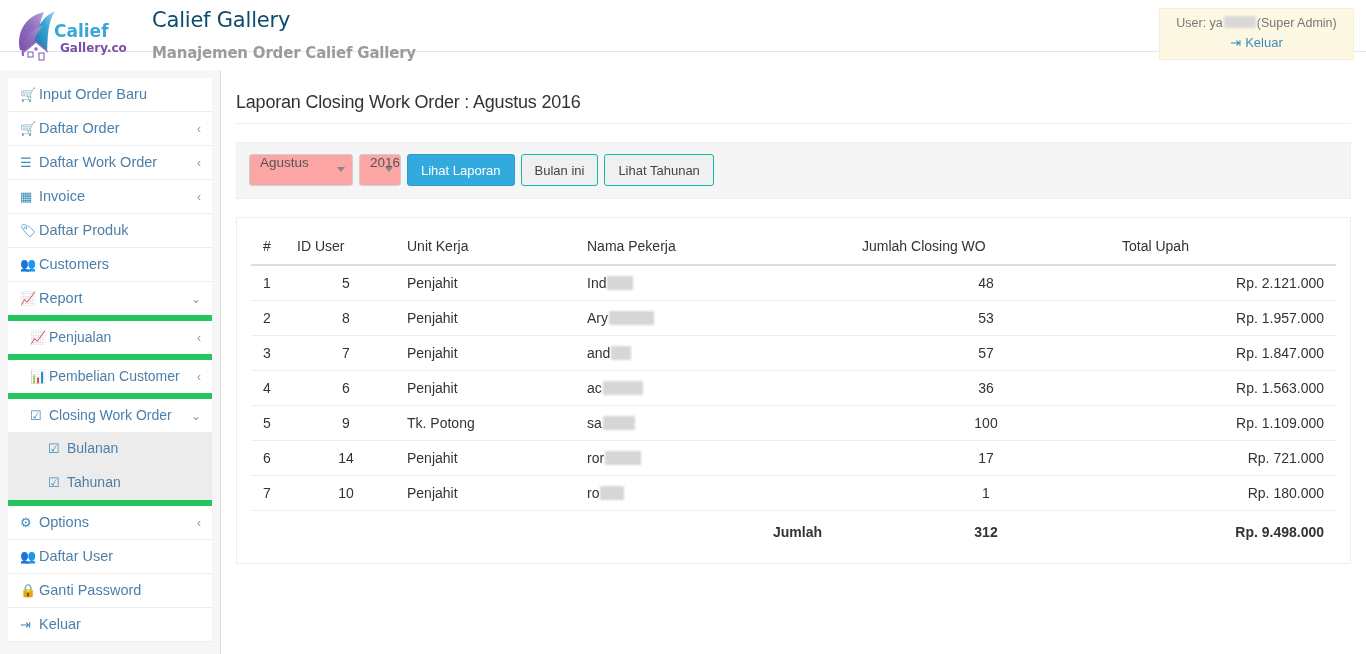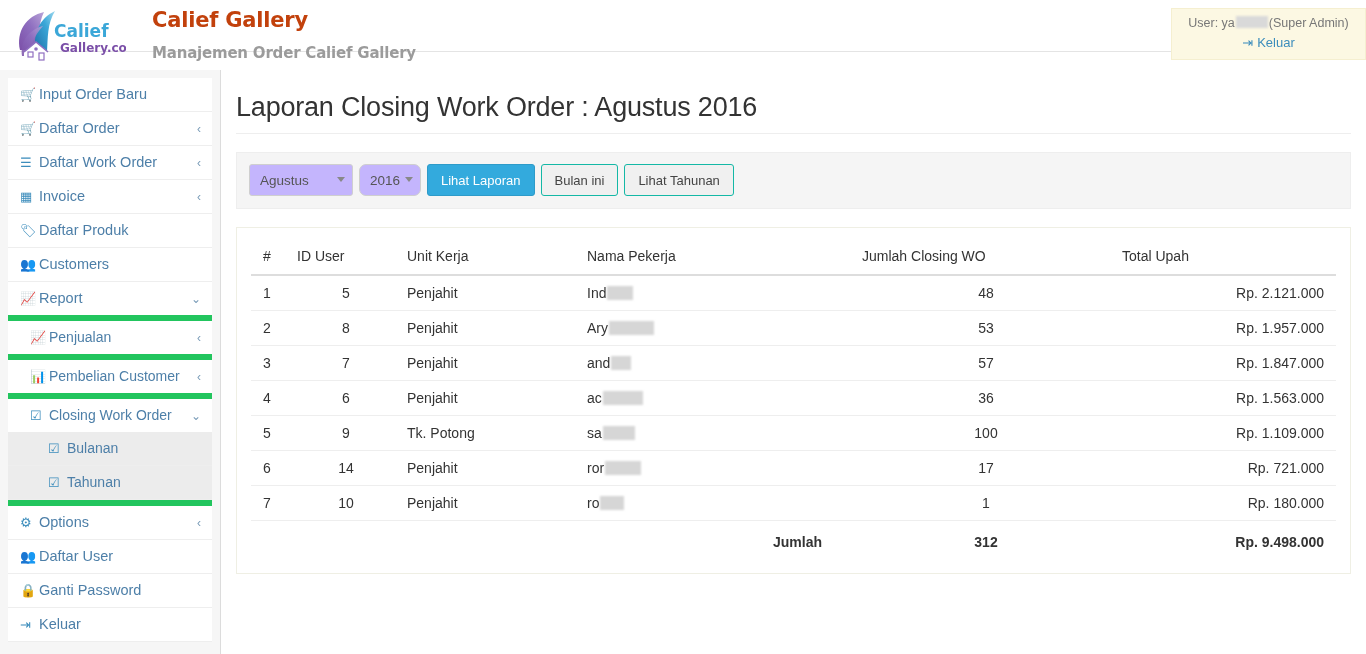--- a/index.html
+++ b/index.html
@@ -15,30 +15,30 @@
   
   .topbar {
     position: absolute; top:0; left:0; width:1366px; height:52px;
     background:#ffffff; border-bottom:1px solid #e4e4e4;
   }
   .brand-wrap { position:absolute; left:14px; top:6px; display:flex; align-items:center; }
   .logo { width:112px; height:58px; position:relative; }
   .brand-text { margin-left:26px; padding-top:2px; }
   .brand-title {
     font-family:"DejaVu Sans", sans-serif;
-    font-size:21px; font-weight:bold; color:#c2410c;
+    font-size:21px; font-weight:normal; color:#0c4a6e;
     letter-spacing:-0.2px; line-height:22px;
   }
   .brand-sub {
     font-family:"DejaVu Sans", sans-serif;
     font-size:15px; font-weight:bold; color:#9b9b9b;
     letter-spacing:-0.2px; line-height:20px; margin-top:12px;
   }
   .userbox {
-    position:absolute; right:0px; top:8px; width:195px;
+    position:absolute; right:12px; top:8px; width:195px;
     background:#fcf8e3; border:1px solid #f5efd0;
     padding:6px 8px 7px 8px; text-align:center;
   }
   .userbox .uline {
     font-size:12.5px; color:#777; line-height:17px; white-space:nowrap;
   }
   .userbox .redact {
     display:inline-block; width:32px; height:12px;
     background:#d9d9d9; vertical-align:-1px; margin:0 1px;
     filter: blur(1.1px);
@@ -72,44 +72,44 @@
   .group-active > a, .group-active .submenu2 a { background:transparent; }
   .menu li.sub-holder { border-bottom:6px solid #22c55e; }
 
   
   .content {
     position:absolute; left:221px; top:70px;
     width:1145px; height:584px; background:#ffffff;
   }
   .page-title {
     margin:0; padding:22px 0 10px 15px;
-    font-size:27px; font-weight:normal; color:#333;
+    font-size:18px; font-weight:normal; color:#333;
     letter-spacing:-0.2px;
   }
   .title-rule { margin:0 15px 0 15px; border-top:1px solid #eeeeee; }
 
   .filter-panel {
     margin:18px 15px 0 15px;
     background:#f5f5f5; border:1px solid #eeeeee;
     padding:11px 12px 12px 12px;
     display:flex; align-items:center; gap:0;
   }
   .sel {
-    position:relative; height:32px; background:#c4b5fd;
+    position:relative; height:32px; background:#fca5a5;
     border:1px solid #cfcfcf; border-radius:3px;
-    font-size:13.5px; color:#555; display:flex; align-items:center;
+    font-size:13.5px; color:#555; display:flex; align-items:flex-start;
     padding:0 22px 0 10px; margin-right:6px;
   }
   .sel .car {
     position:absolute; right:7px; top:12px;
     width:0; height:0; border-left:4px solid transparent;
     border-right:4px solid transparent; border-top:5px solid #888;
   }
   .sel.month { width:104px; }
-  .sel.year { width:62px; padding-right:18px;border-radius:7px; }
+  .sel.year { width:42px; padding-right:18px; }
   .btn {
     height:32px; border-radius:3px; font-size:13px;
     display:flex; align-items:center; padding:0 13px;
     margin-right:6px; cursor:pointer; white-space:nowrap;
   }
   .btn-primary { background:#33aadd; border:1px solid #2e9bc9; color:#fff; }
   .btn-default { background:#f0f0f0; border:1px solid #14b8a6; color:#444; }
 
   .table-panel {
     margin:18px 15px 0 15px;

